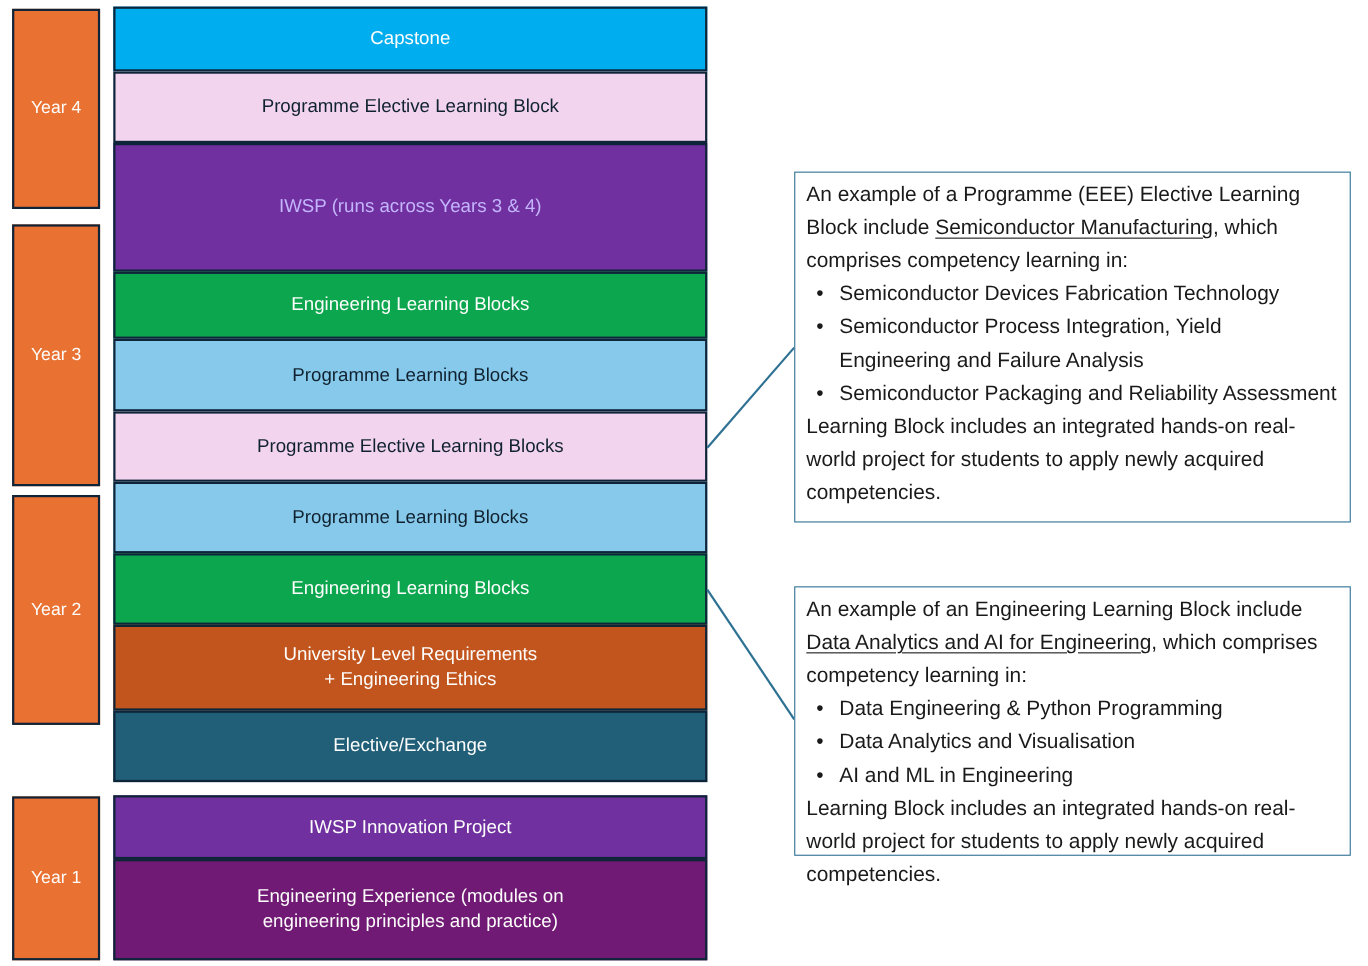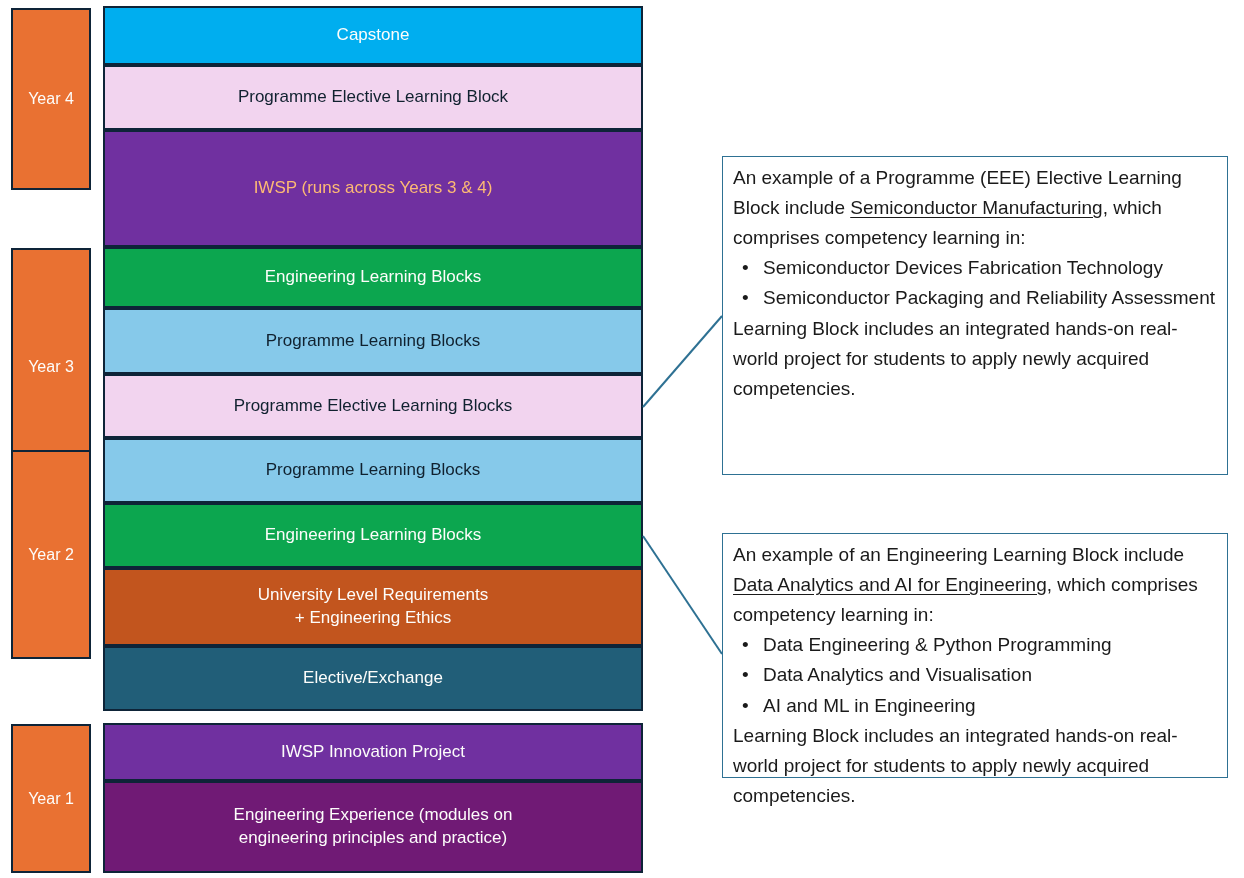--- a/index.html
+++ b/index.html
@@ -64,39 +64,39 @@
 </style>
 </head>
 <body>
 
 <div class="canvas">
 
   <div id="year-col">
       <div class="year-box" style="top: 8px; height: 182px; background: rgb(233, 113, 50); border-color: rgb(14, 36, 56); color: rgb(253, 253, 251);">
         <span>Year 4</span>
       </div>
-      <div class="year-box" style="top: 204px; height: 238px; background: rgb(233, 113, 50); border-color: rgb(14, 36, 56); color: rgb(253, 253, 251); margin-top: 44px;">
+      <div class="year-box" style="top: 204px; height: 238px; background: rgb(233, 113, 50); border-color: rgb(14, 36, 56); color: rgb(253, 253, 251);">
         <span>Year 3</span>
       </div>
       <div class="year-box" style="top: 450px; height: 209px; background: rgb(233, 113, 50); border-color: rgb(14, 36, 56); color: rgb(253, 253, 251);">
         <span>Year 2</span>
       </div>
       <div class="year-box" style="top: 724px; height: 149px; background: rgb(233, 113, 50); border-color: rgb(14, 36, 56); color: rgb(253, 253, 251);">
         <span>Year 1</span>
       </div>
     </div>
 
   <div id="block-col">
       <div class="block" style="top: 6px; height: 59px; background: rgb(0, 174, 239); border-color: rgb(14, 36, 56); color: rgb(253, 253, 251);">
         <span class="block-label">Capstone</span>
       </div>
       <div class="block" style="top: 65px; height: 65px; background: rgb(242, 212, 239); border-color: rgb(14, 36, 56); color: rgb(16, 33, 47);">
         <span class="block-label">Programme Elective Learning Block</span>
       </div>
-      <div class="block" style="top: 130px; height: 117px; background: rgb(112, 48, 160); border-color: rgb(14, 36, 56); color: #fdba74;">
+      <div class="block" style="top: 130px; height: 117px; background: rgb(112, 48, 160); border-color: rgb(14, 36, 56); color: #c4b5fd;">
         <span class="block-label">IWSP (runs across Years 3 &amp; 4)</span>
       </div>
       <div class="block" style="top: 247px; height: 61px; background: rgb(12, 166, 79); border-color: rgb(14, 36, 56); color: rgb(253, 253, 251);">
         <span class="block-label">Engineering Learning Blocks</span>
       </div>
       <div class="block" style="top: 308px; height: 66px; background: rgb(134, 201, 234); border-color: rgb(14, 36, 56); color: rgb(16, 33, 47);">
         <span class="block-label">Programme Learning Blocks</span>
       </div>
       <div class="block" style="top: 374px; height: 64px; background: rgb(242, 212, 239); border-color: rgb(14, 36, 56); color: rgb(16, 33, 47);">
         <span class="block-label">Programme Elective Learning Blocks</span>
@@ -125,20 +125,21 @@
 
   <svg class="connector-svg">
     <line id="conn1" x1="643" y1="407" x2="722" y2="316" stroke-width="2" stroke="#2E7193"></line>
     <line id="conn2" x1="643" y1="536" x2="722" y2="654" stroke-width="2" stroke="#2E7193"></line>
   </svg>
 
   <div class="callout callout-1" style="border-color: rgb(46, 113, 147); color: rgb(26, 26, 26);">
     <p class="intro"><span>An example of a Programme (EEE) Elective Learning Block include </span><span class="u">Semiconductor Manufacturing</span><span>, which comprises competency learning in:</span></p>
     <ul class="bullets">
         <li>Semiconductor Devices Fabrication Technology</li>
+        <li>Semiconductor Process Integration, Yield Engineering and Failure Analysis</li>
         <li>Semiconductor Packaging and Reliability Assessment</li>
       </ul>
     <p class="footer">Learning Block includes an integrated hands-on real-world project for students to apply newly acquired competencies.</p>
   </div>
 
   <div class="callout callout-2" style="border-color: rgb(46, 113, 147); color: rgb(26, 26, 26);">
     <p class="intro"><span>An example of an Engineering Learning Block include </span><span class="u">Data Analytics and AI for Engineering</span><span>, which comprises competency learning in:</span></p>
     <ul class="bullets">
         <li>Data Engineering &amp; Python Programming</li>
         <li>Data Analytics and Visualisation</li>

